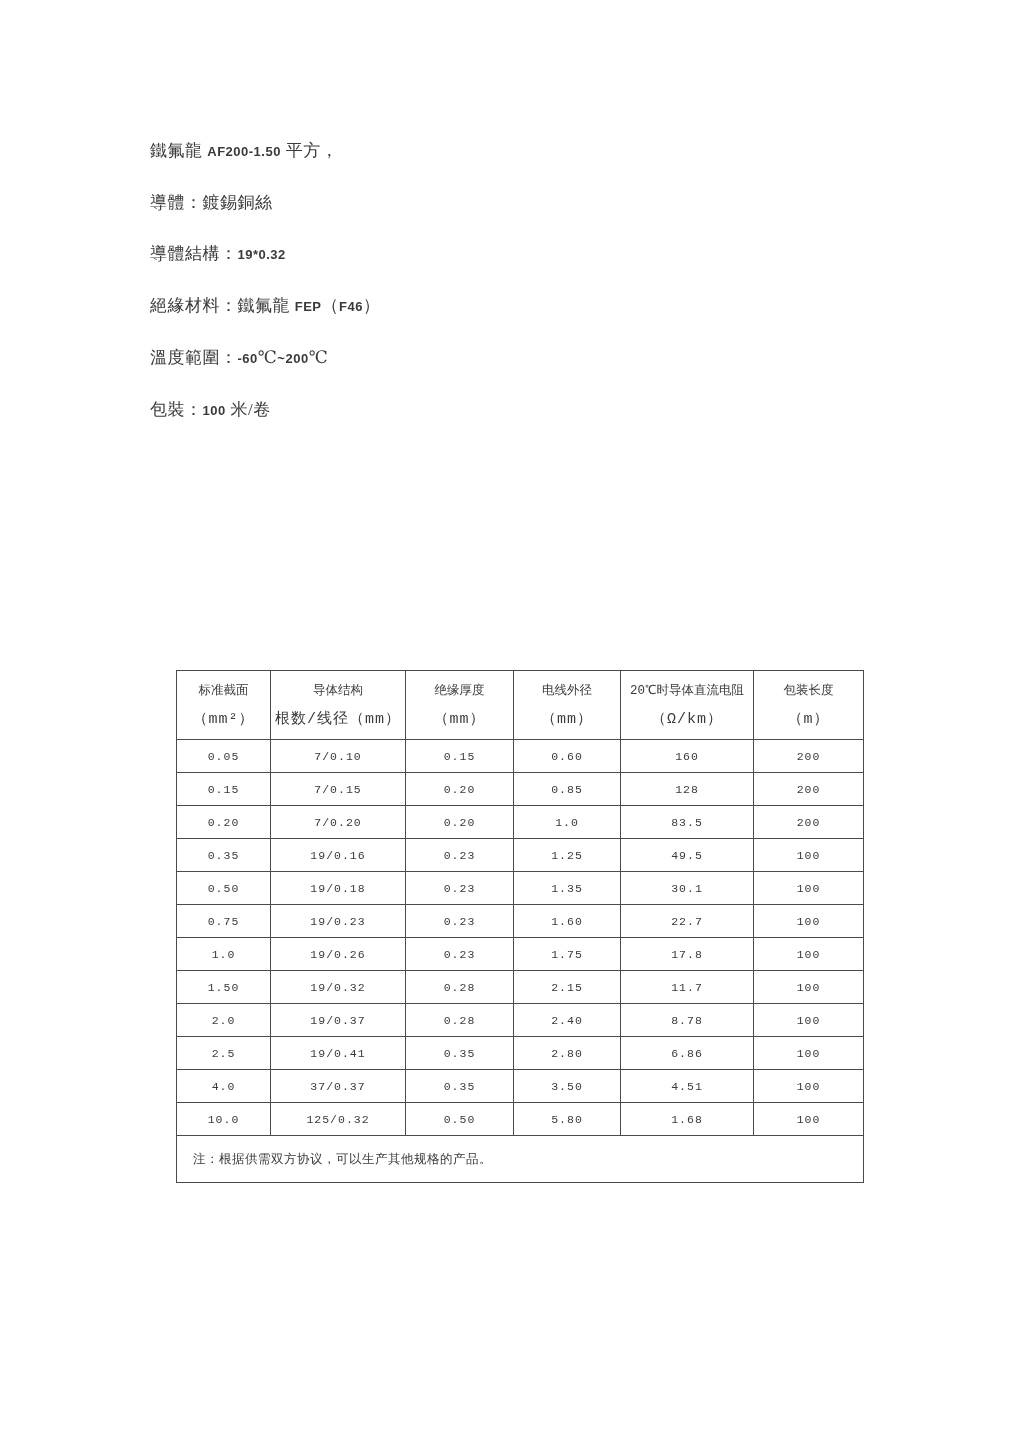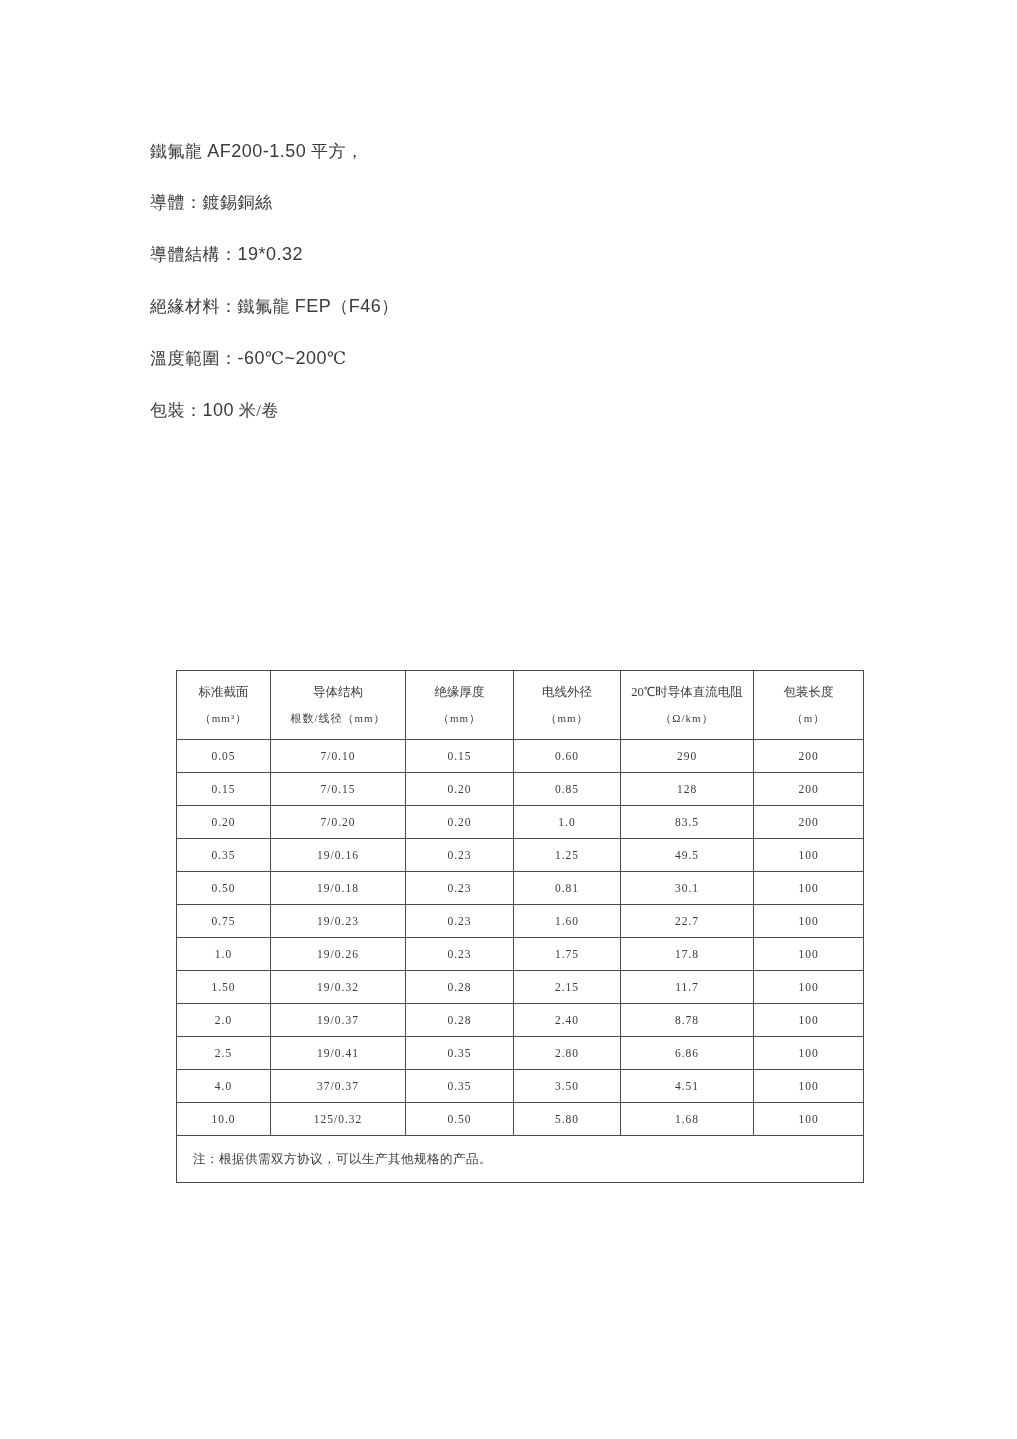--- a/index.html
+++ b/index.html
@@ -16,53 +16,53 @@
     left:150px;top:140px;width:740px;
   }
   .intro-line{
     margin:0 0 29px 0;
     font-size:17px;
     line-height:22px;
     letter-spacing:0.5px;
     white-space:nowrap;
   }
   .intro-line .b{
-    font-weight:normal;
+    font-weight:bold;
     font-family:"Liberation Sans","DejaVu Sans",sans-serif;
-    font-size:18px;
+    font-size:13px;
     margin-top:7px;
   }
   table.spec{
     position:absolute;
     left:176px;top:670px;
     width:687px;
     border-collapse:collapse;
     table-layout:fixed;
-    font-family:Liberation Serif, serif;
+    font-family:Liberation Mono, monospace;
     color:#3a3a3a;
   }
   table.spec th, table.spec td{
     border:1px solid #4a4a4a;
     text-align:center;
     font-weight:normal;
     padding:0;
   }
   table.spec col.c1{width:94px;}
   table.spec col.c2{width:135px;}
   table.spec col.c3{width:108px;}
   table.spec col.c4{width:107px;}
   table.spec col.c5{width:133px;}
   table.spec col.c6{width:110px;}
   table.spec thead th{
     height:68px;
     font-size:12.5px;
     vertical-align:middle;
   }
   table.spec thead .h1{margin-bottom:10px;}
-  table.spec thead .h2{font-size:11px;letter-spacing:1px;text-align:center;}
+  table.spec thead .h2{font-size:15px;letter-spacing:1px;text-align:center;}
   table.spec tbody td{
     height:32px;
     font-size:11.5px;
     letter-spacing:1px;
   }
   table.spec td.note-cell{
     text-align:left;
     font-size:12.5px;
     height:38px;
     padding:4px 16px;
@@ -119,21 +119,21 @@
             <div class="h2">（m）</div>
           </th>
         </tr>
     </thead>
     <tbody>
         <tr>
           <td>0.05</td>
           <td>7/0.10</td>
           <td>0.15</td>
           <td>0.60</td>
-          <td>290</td>
+          <td>160</td>
           <td>200</td>
         </tr>
         <tr>
           <td>0.15</td>
           <td>7/0.15</td>
           <td>0.20</td>
           <td>0.85</td>
           <td>128</td>
           <td>200</td>
         </tr>
@@ -150,21 +150,21 @@
           <td>19/0.16</td>
           <td>0.23</td>
           <td>1.25</td>
           <td>49.5</td>
           <td>100</td>
         </tr>
         <tr>
           <td>0.50</td>
           <td>19/0.18</td>
           <td>0.23</td>
-          <td>0.81</td>
+          <td>1.35</td>
           <td>30.1</td>
           <td>100</td>
         </tr>
         <tr>
           <td>0.75</td>
           <td>19/0.23</td>
           <td>0.23</td>
           <td>1.60</td>
           <td>22.7</td>
           <td>100</td>

